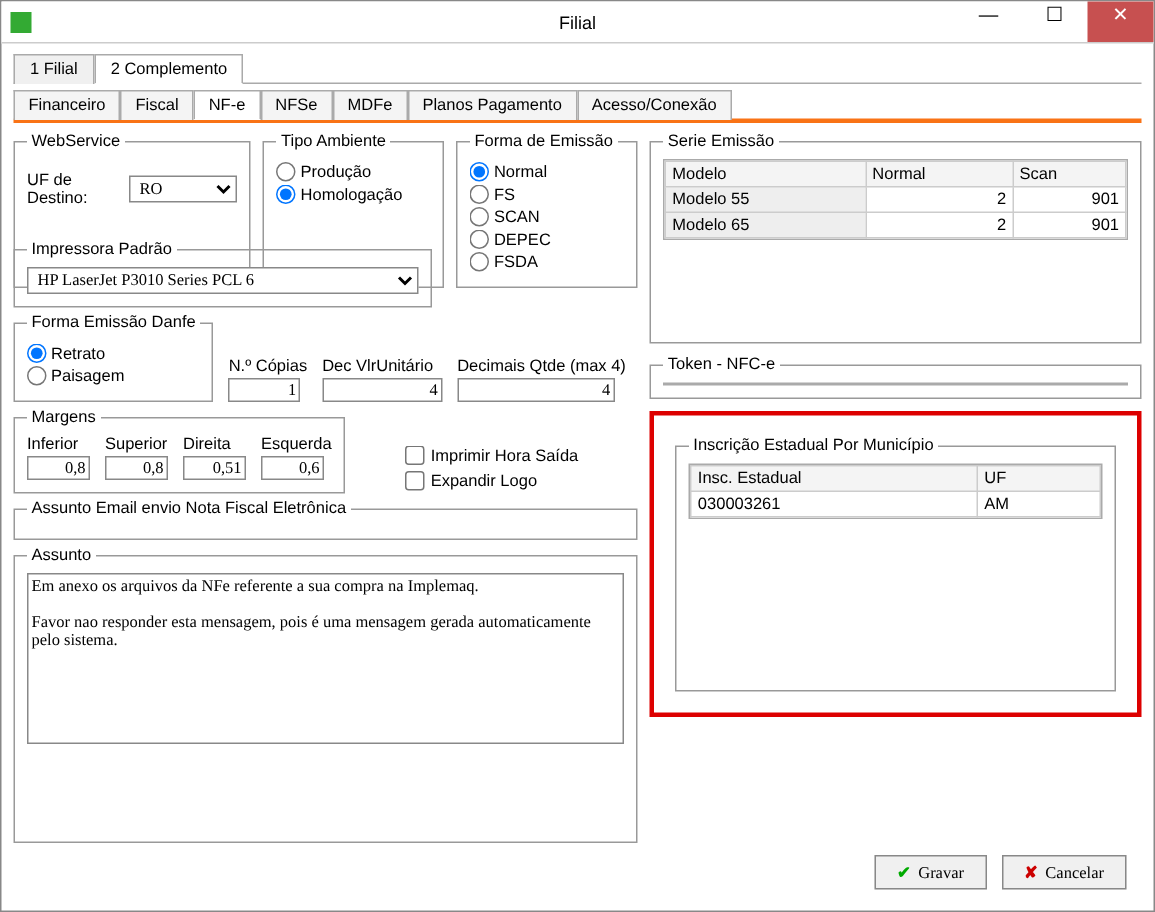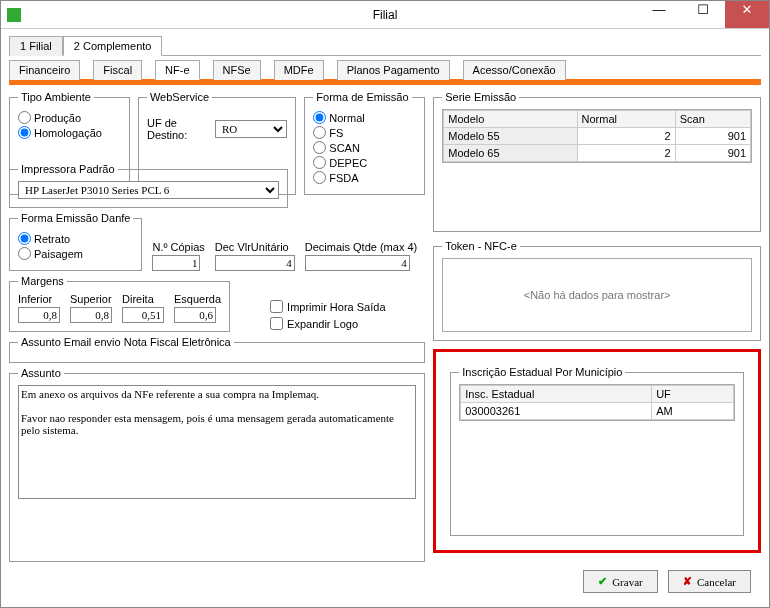--- a/index.html
+++ b/index.html
@@ -9,21 +9,21 @@
 .titlebar-icon { width: 14px; height: 14px; background: #3a3; margin-left: 6px; }
 .titlebar-title { position: absolute; left: 50%; transform: translateX(-50%); font-size: 12px; }
 .titlebar-btns { margin-left: auto; display: flex; }
 .titlebar-btn { width: 44px; height: 20px; display: flex; align-items: flex-start; justify-content: center; font-size: 13px; padding-top: 1px; }
 .titlebar-btn.close { background: #c75050; color: #fff; height:27px; }
 .content { flex: 1; padding: 6px 8px; display: flex; flex-direction: column; }
 .tabstrip { display: flex; border-bottom: 1px solid #aaa; margin-bottom: 3px; text-align: center; }
 .tab { padding: 3px 10px; border: 1px solid #aaa; border-bottom: none; background: #fff; margin-right: 0px; font-size: 11px; position: relative; top: 1px; cursor: pointer; }
 .tab.active { background: #fff; border-bottom: 1px solid #fff; z-index: 2; }
 .tab.inactive { background: #f0f0f0; }
-.subtabs { display: flex; border-bottom: 6px solid #f97316; margin-bottom: 6px; gap: 13px; }
+.subtabs { display: flex; border-bottom: 3px solid #f97316; margin-bottom: 6px; }
 .subtab { padding: 3px 9px; border: 1px solid #aaa; border-bottom: none; background: #f4f4f4; font-size: 11px; cursor: pointer; position: relative; top: 1px; }
 .subtab.active { background: #fff; border-bottom: 1px solid #fff; }
 .main { flex: 1; display: flex; gap: 8px; }
 .col-left { flex: 1.25; display:flex; flex-direction:column; gap:4px; }
 .col-right { flex: 1; display:flex; flex-direction:column; gap:8px; }
 fieldset { border: 1px solid #999; padding: 6px 8px 8px 8px; position: relative; }
 legend { font-size: 11px; padding: 0 3px; }
 .row { display: flex; gap: 10px; align-items: center; }
 .radio-line { display:flex; align-items:center; gap:3px; margin: 2px 0; }
 input[type=radio] { margin: 0; }
@@ -81,38 +81,38 @@
       <div class="subtab">NFSe</div>
       <div class="subtab">MDFe</div>
       <div class="subtab">Planos Pagamento</div>
       <div class="subtab">Acesso/Conexão</div>
     </div>
 
     <div class="main">
       <div class="col-left">
         <div class="top-row">
           <fieldset>
-            <legend>Tipo Ambiente</legend>
-            <div class="radio-line">
-                <input type="radio" name="amb" style="">
-                <label>Produção</label>
-              </div>
-            <div class="radio-line">
-                <input type="radio" name="amb" checked="" style="">
-                <label>Homologação</label>
-              </div>
-          </fieldset>
-          <fieldset>
             <legend>WebService</legend>
             <div class="row" style="margin-top:8px;">
               <label>UF de Destino:</label>
               <select style="width:90px;">
                 <option>RO</option>
               </select>
             </div>
+          </fieldset>
+          <fieldset>
+            <legend>Tipo Ambiente</legend>
+            <div class="radio-line">
+                <input type="radio" name="amb" style="">
+                <label>Produção</label>
+              </div>
+            <div class="radio-line">
+                <input type="radio" name="amb" checked="" style="">
+                <label>Homologação</label>
+              </div>
           </fieldset>
           <fieldset class="forma-emissao">
             <legend>Forma de Emissão</legend>
             <div class="radio-line">
                 <input type="radio" name="fe" checked="" style="">
                 <label>Normal</label>
               </div>
             <div class="radio-line">
                 <input type="radio" name="fe" style="">
                 <label>FS</label>
@@ -234,21 +234,20 @@
               </tr>
             </tbody>
               </table>
           </div>
           <div style="height:60px;"></div>
         </fieldset>
 
         <fieldset>
           <legend>Token - NFC-e</legend>
           <div class="grid">
-            <div class="empty-msg">&lt;Não há dados para mostrar&gt;</div>
           </div>
         </fieldset>
 
         <div class="highlight-box">
           <fieldset style="border:1px solid #999; height:170px;">
             <legend>Inscrição Estadual Por Município</legend>
             <div class="grid">
               <table>
                 <tbody>
                     <tr>

